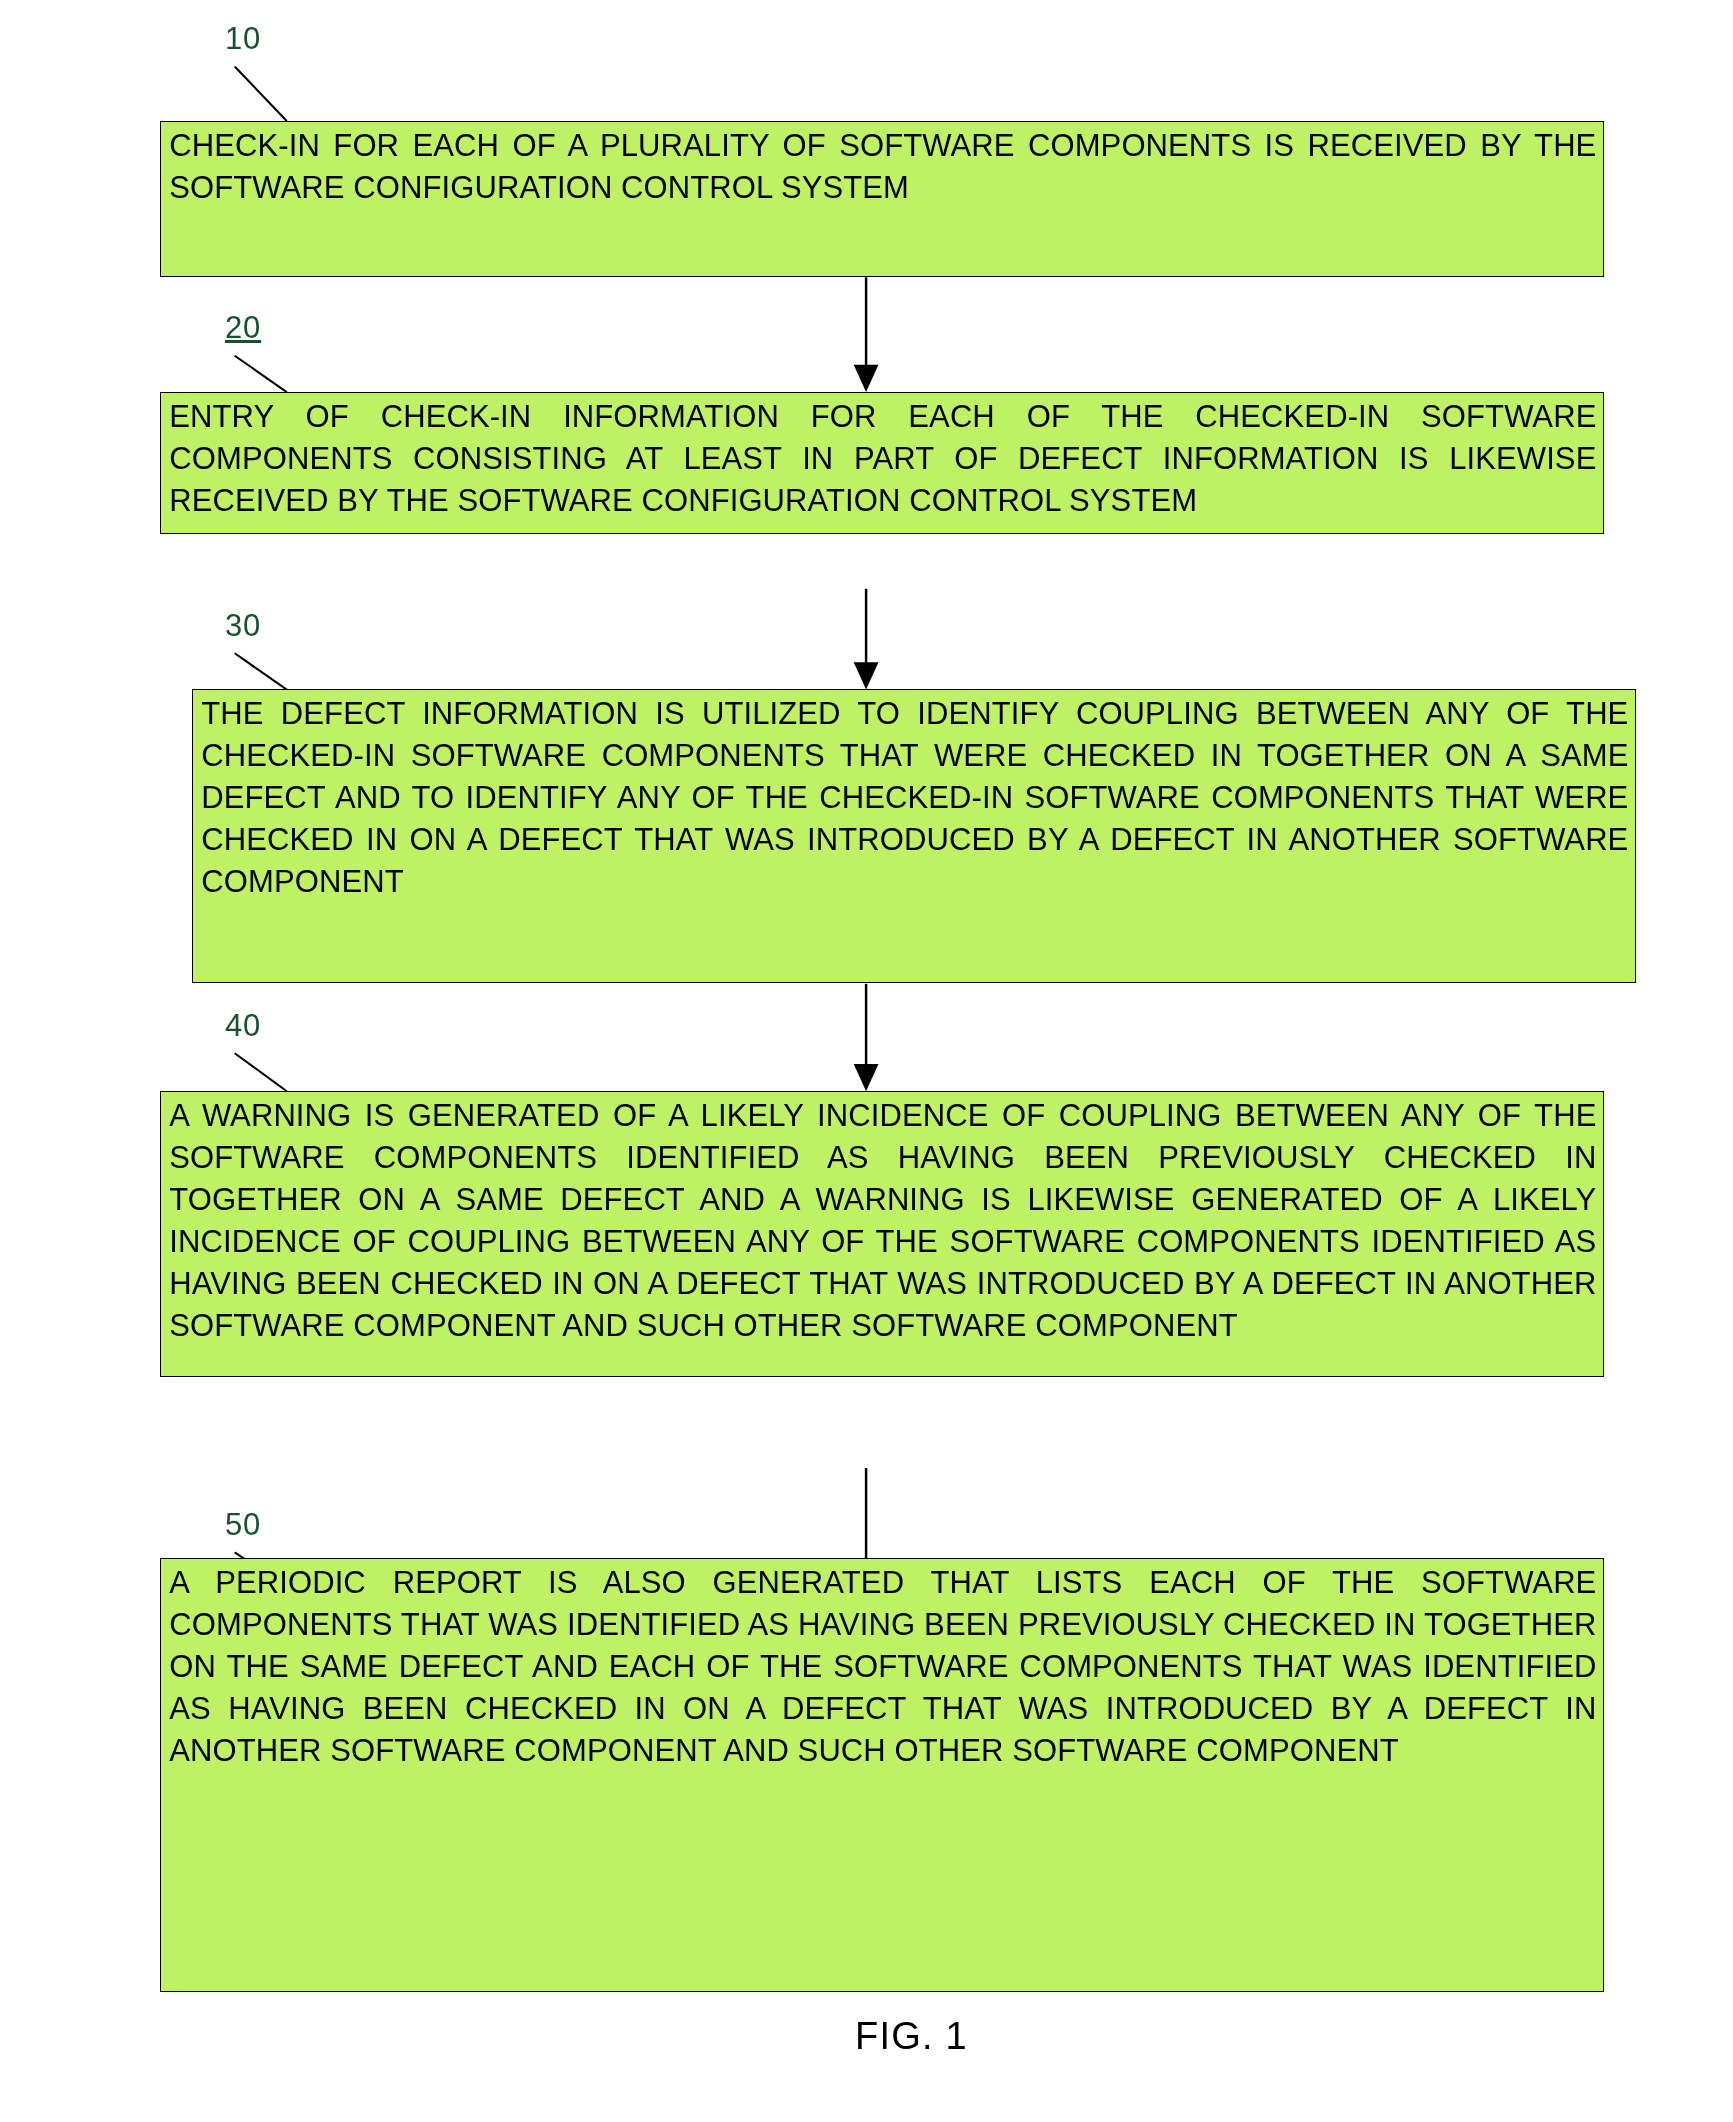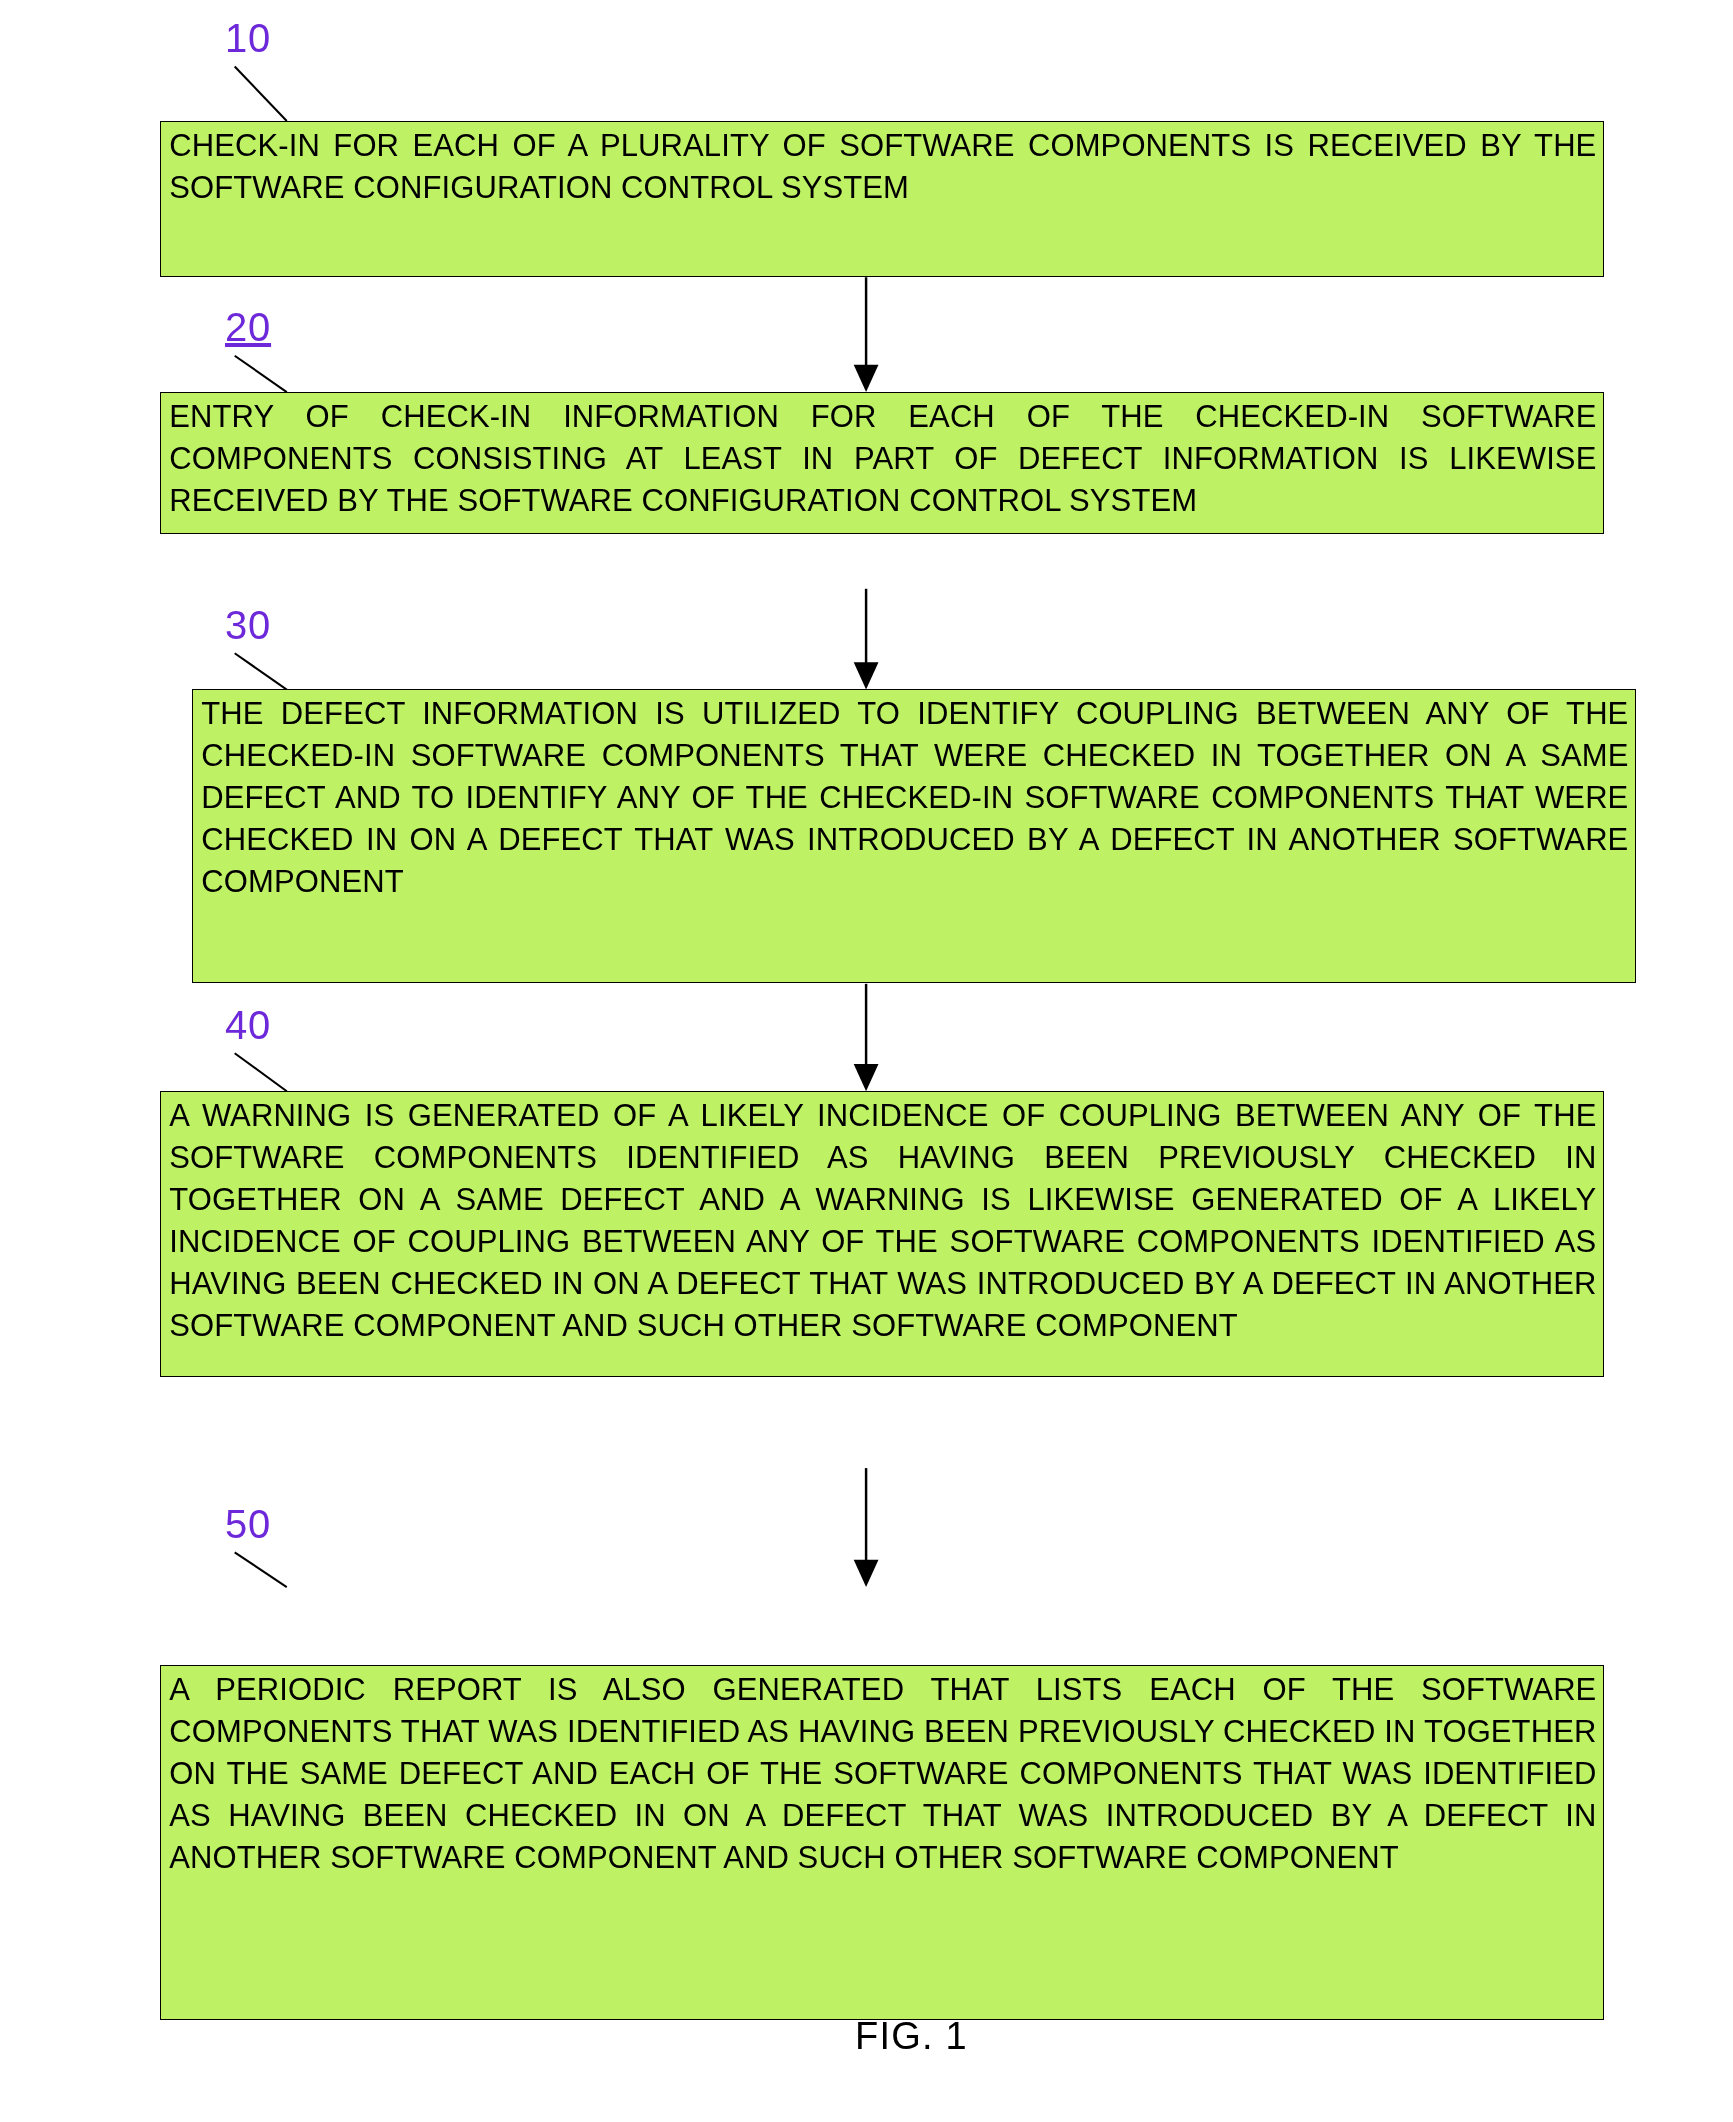--- a/index.html
+++ b/index.html
@@ -41,29 +41,29 @@
     text-justify: inter-word;
     word-spacing: 0px;
     color: #000000;
   }
 
   
   #box-10 { top: 121px;  height: 156px; }
   #box-20 { top: 392px;  height: 142px; }
   #box-30 { top: 689px;  height: 294px; margin-left: 32px; }
   #box-40 { top: 1091px; height: 286px; }
-  #box-50 { top: 1665px; height: 355px; }
+  #box-50 { top: 1558px; height: 434px; }
 
   
   .refnum {
     position: absolute;
-    font-size: 40px;
+    font-size: 31px;
     line-height: 31px;
     letter-spacing: 0.8px;
-    color: #6d28d9;
+    color: #14532d;
     white-space: nowrap;
   }
   #ref-10 { left: 225px; top: 23px; }
   #ref-20 { left: 225px; top: 312px; text-decoration: underline; }
   #ref-30 { left: 225px; top: 610px; }
   #ref-40 { left: 225px; top: 1010px; }
   #ref-50 { left: 225px; top: 1509px; }
 
   
   #overlay {

